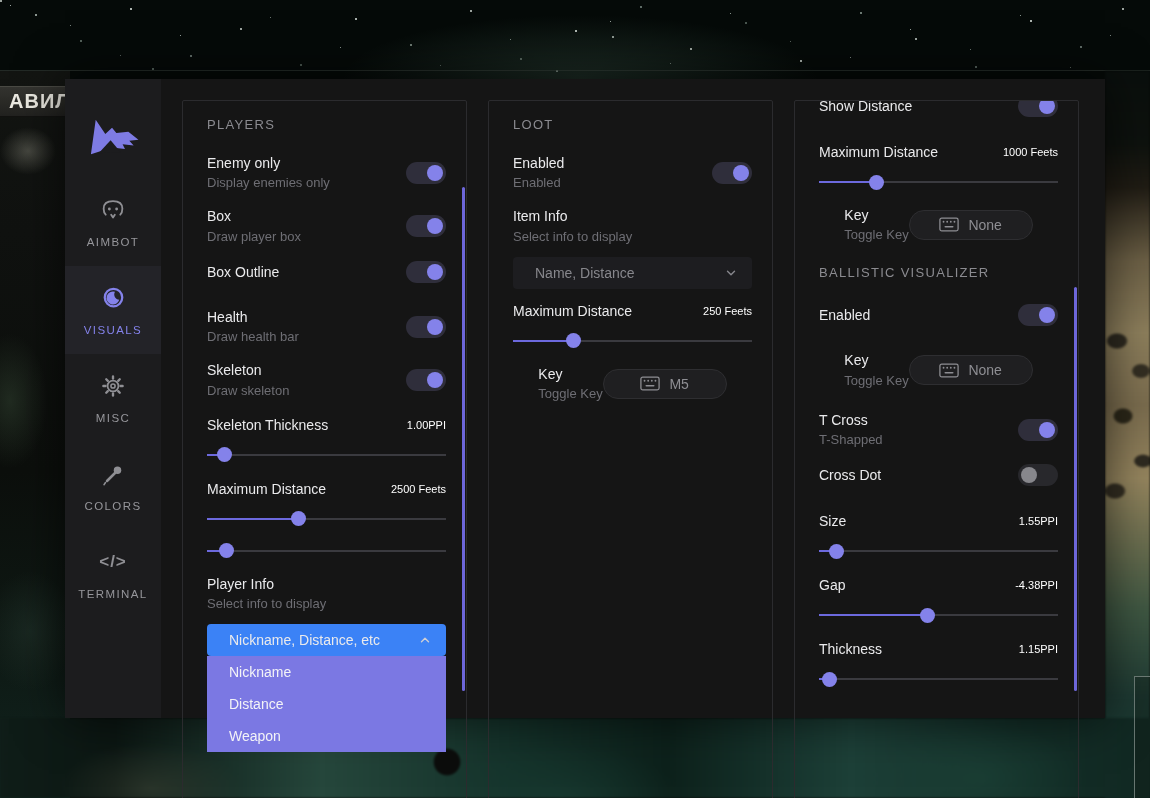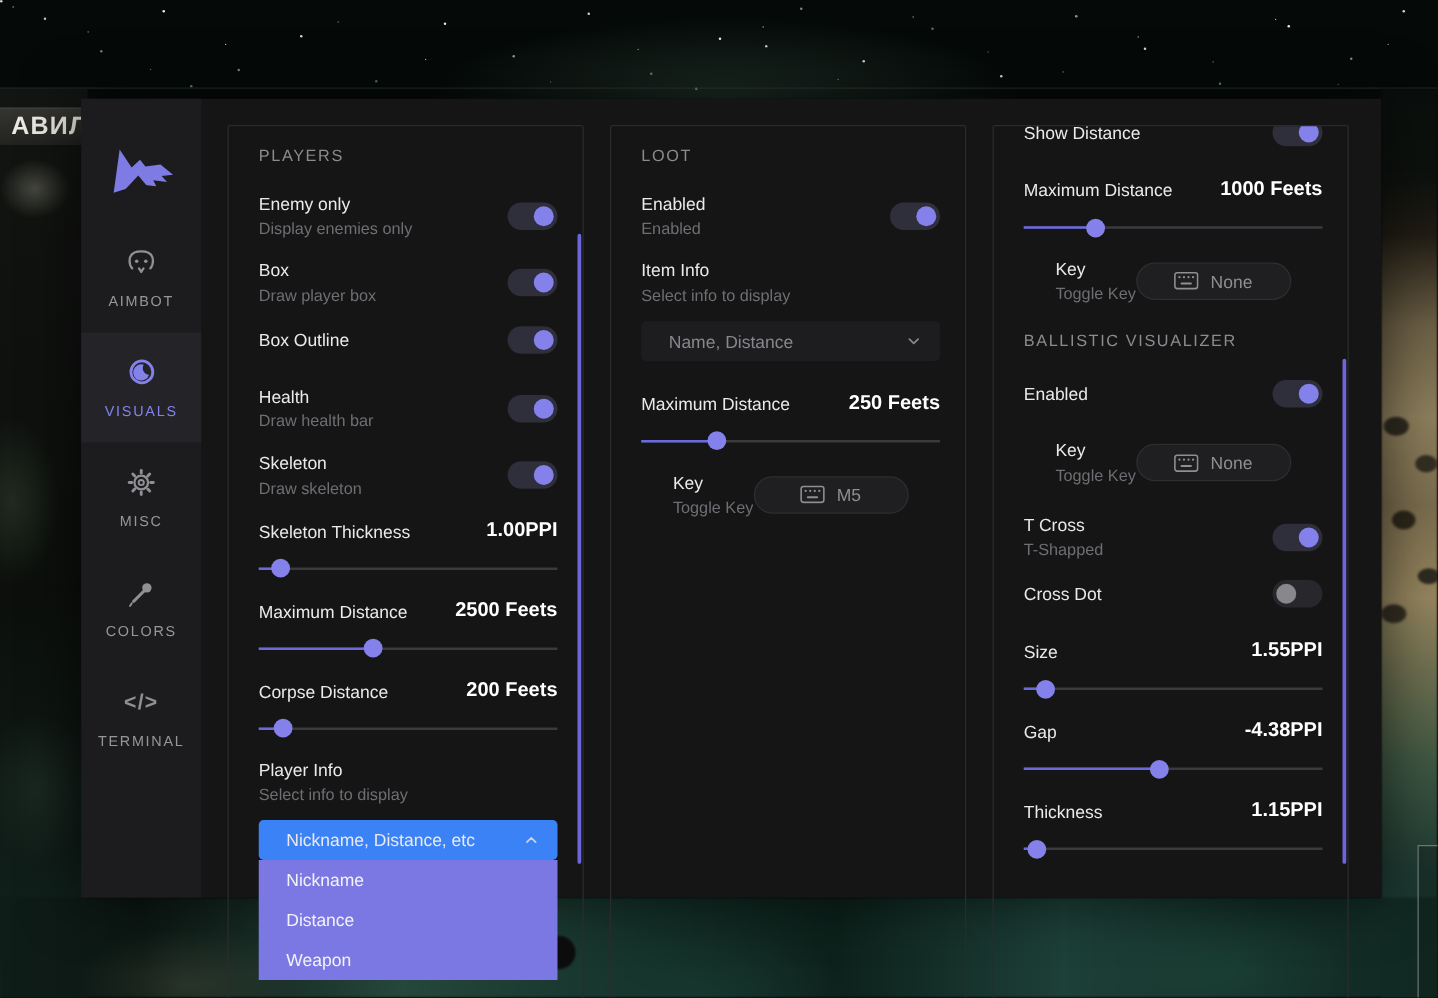--- a/index.html
+++ b/index.html
@@ -85,21 +85,21 @@
   .row-desc{font-size:13px;color:var(--desc);margin-top:3px;line-height:1.25;}
 
   .toggle{width:40px;height:22px;border-radius:11px;background:#28282c;position:relative;
     flex-shrink:0;cursor:pointer;}
   .toggle .knob{position:absolute;top:3px;left:3px;width:16px;height:16px;border-radius:50%;background:#87878c;}
   .toggle.on{background:#2f2e3b;}
   .toggle.on .knob{left:21px;background:var(--accent);}
 
   .slider-group{margin-bottom:16px;}
   .slider-head{display:flex;justify-content:space-between;align-items:center;height:20px;}
-  .slider-value{font-size:16px;color:#fff;font-weight:bold;}
+  .slider-value{font-size:11px;color:#fff;font-weight:normal;}
   .slider{position:relative;height:16px;margin-top:12px;cursor:pointer;}
   .slider-track{position:absolute;left:0;right:0;top:7px;height:2px;background:#3a3a3f;}
   .slider-fill{position:absolute;left:0;top:7px;height:2px;background:var(--fill);}
   .slider-knob{position:absolute;right:-8px;top:-6.5px;width:15px;height:15px;border-radius:50%;
     background:var(--accent);}
 
   .key-row{display:flex;justify-content:center;align-items:center;margin-bottom:22px;}
   .key-btn{width:124px;height:30px;background:var(--btn-bg);border:1px solid var(--btn-border);
     border-radius:15px;display:flex;align-items:center;justify-content:center;gap:9px;
     color:var(--btn-text);font-size:14px;cursor:pointer;flex-shrink:0;}
@@ -273,24 +273,20 @@
           </div>
           <div class="slider">
             <div class="slider-track"></div>
             <div class="slider-fill" style="width: 38%;">
               <div class="slider-knob"></div>
             </div>
           </div>
         </div>
 
         <div class="slider-group">
-          <div class="slider-head">
-            <span class="row-label">Corpse Distance</span>
-            <span class="slider-value">200 Feets</span>
-          </div>
           <div class="slider">
             <div class="slider-track"></div>
             <div class="slider-fill" style="width: 8%;">
               <div class="slider-knob"></div>
             </div>
           </div>
         </div>
 
         <div>
           <div class="row-label">Player Info</div>
@@ -319,21 +315,21 @@
         <div class="row">
           <div class="row-text">
             <div class="row-label">Enabled</div>
             <div class="row-desc">Enabled</div>
           </div>
           <div class="toggle on">
               <div class="knob"></div>
             </div>
         </div>
 
-        <div style="margin-bottom:24px;">
+        <div style="margin-bottom:12px;">
           <div class="row-label">Item Info</div>
           <div class="row-desc">Select info to display</div>
           <div class="select-wrap">
             <div class="select-box muted">
               <span class="sel-text">Name, Distance</span>
               <svg class="chev" width="14" height="14" viewBox="0 0 24 24" fill="none" stroke="#87878c" stroke-width="2.4" stroke-linecap="round" stroke-linejoin="round">
                   <polyline points="6 9 12 15 18 9"></polyline>
                 </svg>
             </div>
           </div>

